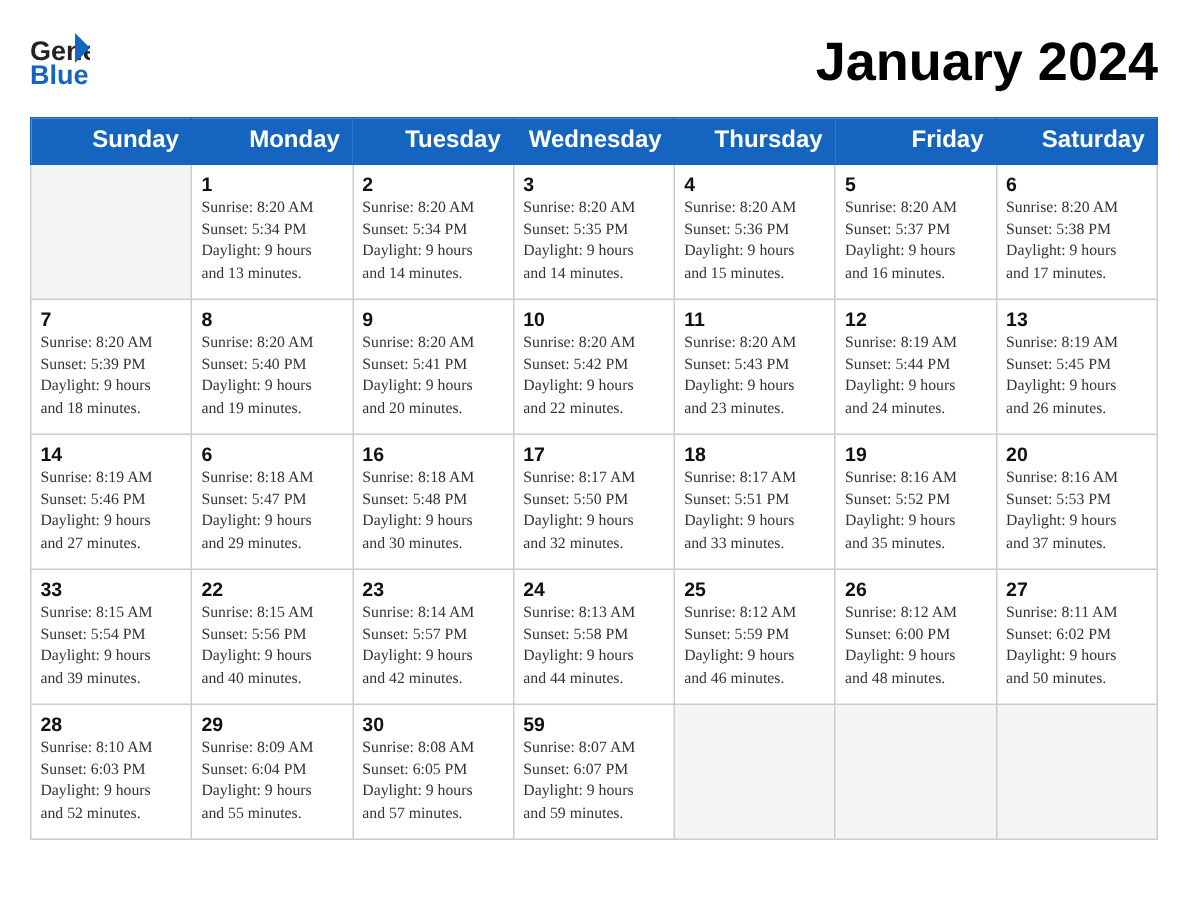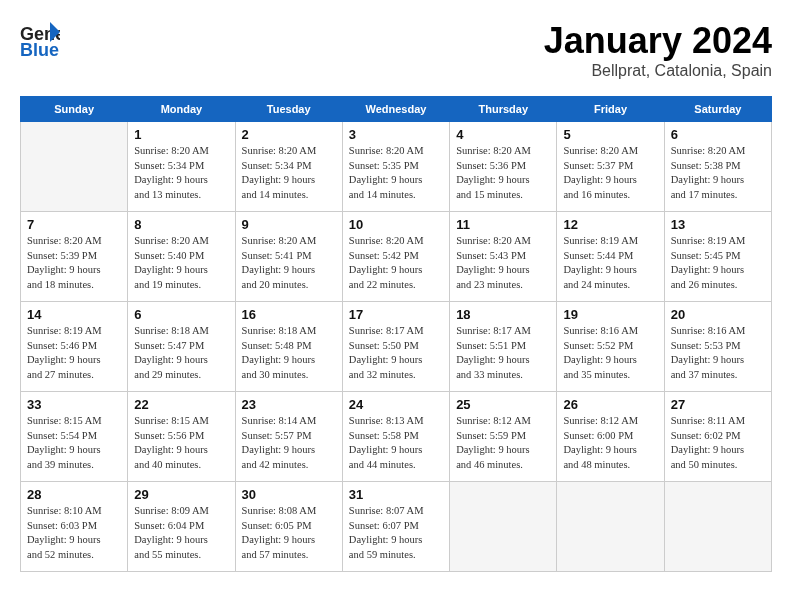--- a/index.html
+++ b/index.html
@@ -38,23 +38,23 @@
       color: #444;
     }
     .calendar {
       width: 100%;
       border-collapse: collapse;
       font-size: 11px;
     }
     .calendar th {
       background: #1565c0;
       color: #fff;
-      text-align: center;
+      text-align: right;
       padding: 6px 8px;
-      font-size: 11px;
+      font-size: 16px;
       border: 1px solid #1565c0;
     }
     .calendar td {
       border: 1px solid #ccc;
       vertical-align: top;
       padding: 5px 6px;
       width: 107px;
       min-height: 80px;
       background: #fff;
     }
@@ -85,21 +85,20 @@
     <div class="logo-row">
       <svg width="40" height="38" viewBox="0 0 40 38">
         <text x="0" y="20" font-size="18" font-weight="bold" fill="#222" font-family="Arial">General</text>
         <text x="0" y="36" font-size="18" font-weight="bold" fill="#1565c0" font-family="Arial">Blue</text>
         <polygon points="30,2 40,12 30,22" fill="#1565c0"></polygon>
       </svg>
     </div>
   </div>
   <div class="title-block">
     <div class="month-title">January 2024</div>
-    <div class="subtitle">Bellprat, Catalonia, Spain</div>
   </div>
 </div>
 
 <table class="calendar">
   <thead>
     <tr>
     <th>Sunday</th>
         <th>Monday</th>
         <th>Tuesday</th>
         <th>Wednesday</th>
@@ -233,21 +232,21 @@
         </td>
         <td>
           <div class="day-number">29</div>
           <div class="day-info">Sunrise: 8:09 AM<br>Sunset: 6:04 PM<br>Daylight: 9 hours<br>and 55 minutes.</div>
         </td>
         <td>
           <div class="day-number">30</div>
           <div class="day-info">Sunrise: 8:08 AM<br>Sunset: 6:05 PM<br>Daylight: 9 hours<br>and 57 minutes.</div>
         </td>
         <td>
-          <div class="day-number">31</div>
+          <div class="day-number">59</div>
           <div class="day-info">Sunrise: 8:07 AM<br>Sunset: 6:07 PM<br>Daylight: 9 hours<br>and 59 minutes.</div>
         </td>
         <td class="empty"></td>
         <td class="empty"></td>
         <td class="empty"></td>
       </tr>
     </tbody>
 </table>
 
 </body></html>

